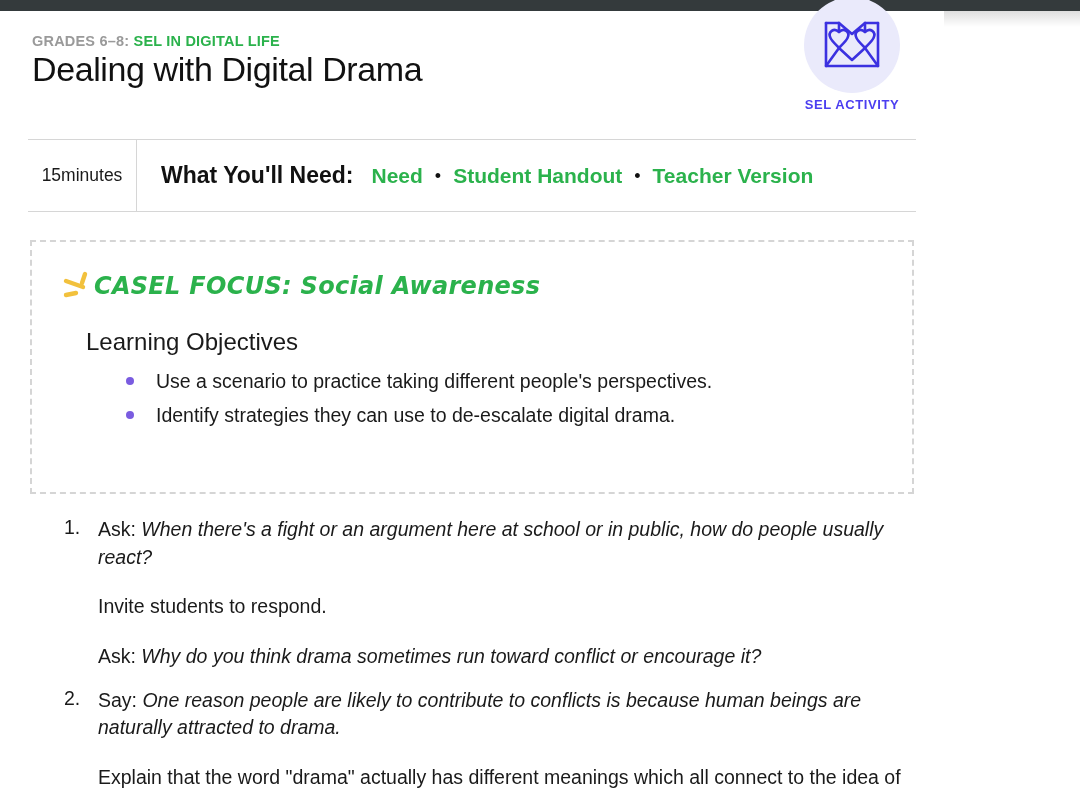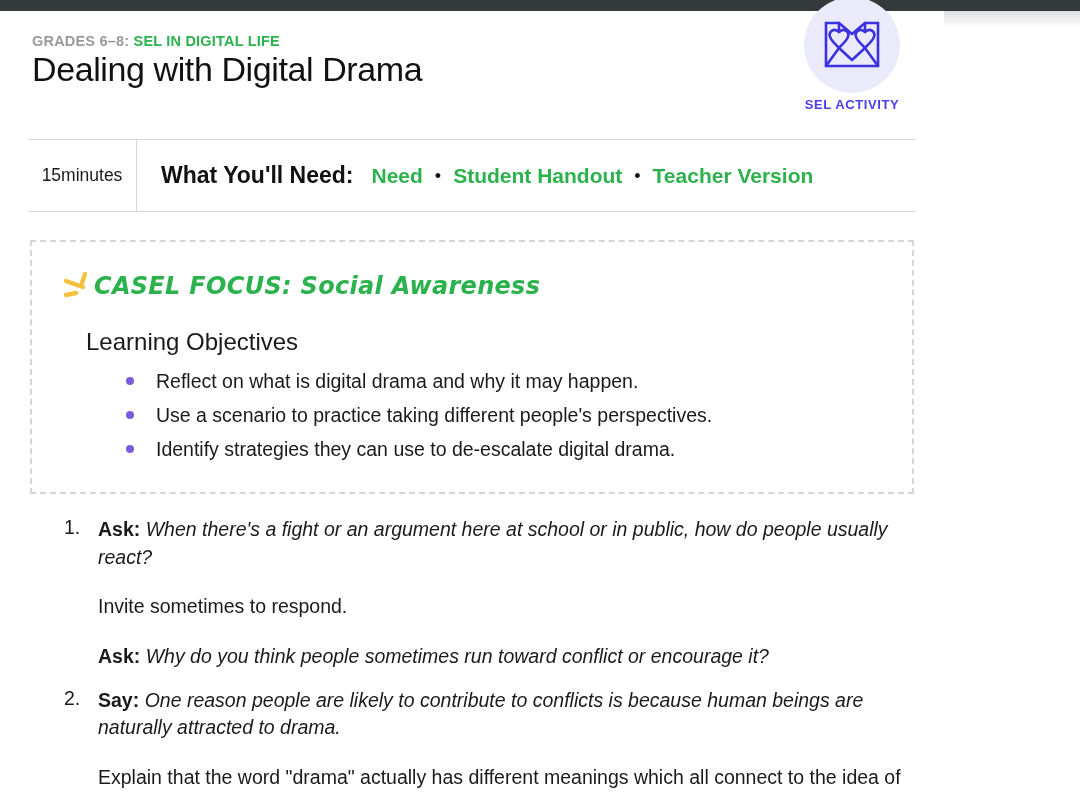--- a/index.html
+++ b/index.html
@@ -230,21 +230,21 @@
     color: #1a1a1a;
   }
   .step-line {
     font-size: 19.5px;
     line-height: 1.42;
     color: #1a1a1a;
     margin: 0 0 22px 0;
   }
   .step-line:last-child { margin-bottom: 0; }
   .lead {
-    font-weight: bold;
+    font-weight: normal;
     font-style: normal;
   }
   .quoted {
     font-style: italic;
   }
 </style>
 </head>
 <body>
 
 <div id="chrome-bar"></div>
@@ -297,34 +297,33 @@
           <line x1="6" y1="25" x2="16" y2="23"></line>
           <line x1="25" y1="4" x2="22" y2="13"></line>
         </g>
       </svg>
       <span id="casel-text">CASEL FOCUS: Social Awareness</span>
     </div>
 
     <div id="objectives-title">Learning Objectives</div>
 
     <ul id="objectives-list">
-      <li>Reflect on what is digital drama and why it may happen.</li>
       <li>Use a scenario to practice taking different people's perspectives.</li>
       <li>Identify strategies they can use to de-escalate digital drama.</li>
     </ul>
   </div>
 
   <div id="steps-section">
     <ol id="steps-list">
 
       <li class="step">
         <span class="step-num">1.</span>
         <p class="step-line"><span class="lead">Ask</span><span class="lead">: </span><span class="quoted">When there's a fight or an argument here at school or in public, how do people usually react?</span></p>
-        <p class="step-line"><span>Invite sometimes to respond.</span></p>
-        <p class="step-line"><span class="lead">Ask</span><span class="lead">: </span><span class="quoted">Why do you think people sometimes run toward conflict or encourage it?</span></p>
+        <p class="step-line"><span>Invite students to respond.</span></p>
+        <p class="step-line"><span class="lead">Ask</span><span class="lead">: </span><span class="quoted">Why do you think drama sometimes run toward conflict or encourage it?</span></p>
       </li>
 
       <li class="step">
         <span class="step-num">2.</span>
         <p class="step-line"><span class="lead">Say</span><span class="lead">:  </span><span class="quoted">One reason people are likely to contribute to conflicts is because human beings are naturally attracted to drama.</span></p>
         <p class="step-line"><span>Explain that the word "drama" actually has different meanings which all connect to the idea of</span></p>
       </li>
 
     </ol>
   </div>

